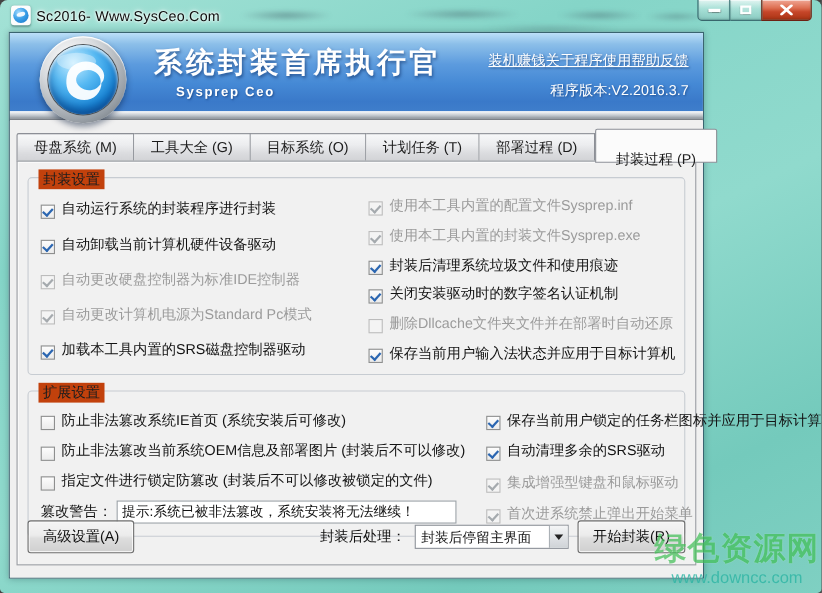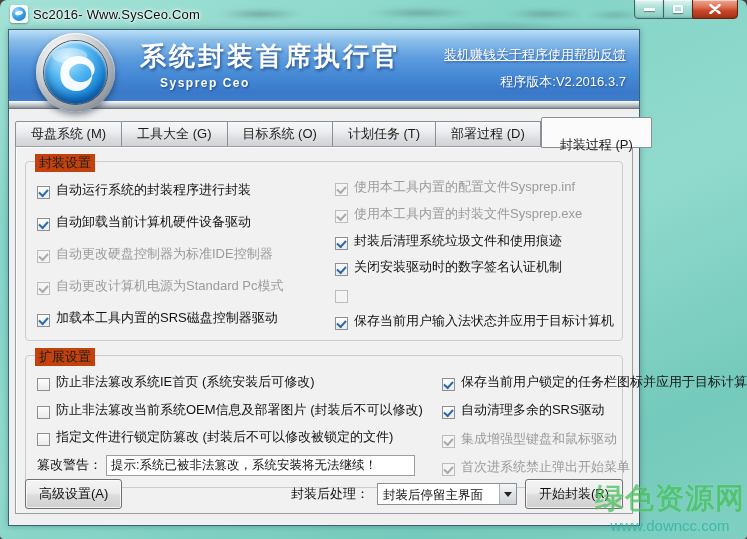--- a/index.html
+++ b/index.html
@@ -107,21 +107,21 @@
   .chk.disabled{ cursor:default; }
   .chk.disabled .box{ border-color:#bcbcbc; background:#f4f4f4; }
   .chk.disabled .box.checked::after{ border-color:#a5aaae; }
   .chk.disabled .lbl{ color:#9b9b9b; }
 
   .warn-row{ display:flex; align-items:center; height:22px; }
   .warn-label{ font-size:13px; color:#131313; flex:none; margin-right:4px; white-space:nowrap; }
   .warn-input{ flex:1; height:21px; border:1px solid #9aa0a5; background:#fff; color:#111;
     font-size:12.5px; padding:0 4px; margin-right:8px; font-family:inherit; }
 
-  .footer{ position:absolute; left:9px; right:9px; bottom:4px; height:36px; display:flex; align-items:flex-end; }
+  .footer{ position:absolute; left:9px; right:9px; bottom:4px; height:36px; display:flex; align-items:flex-start; }
   .btn{ height:30px; border:1px solid #6f6f6f; border-radius:3px; cursor:pointer; color:#0f0f0f;
     background:linear-gradient(#f4f4f4,#ececec 45%,#dddddd 55%,#cfcfcf);
     box-shadow:inset 0 0 0 1px rgba(255,255,255,.75); font-size:13px; padding:0 13px; font-family:inherit;
     white-space:nowrap; }
   .footer-right{ margin-left:auto; display:flex; align-items:center; gap:8px; }
   .post-label{ font-size:13px; color:#0f0f0f; white-space:nowrap; }
   .combo{ display:flex; align-items:stretch; width:140px; height:22px; border:1px solid #8b9097;
     background:#fff; cursor:pointer; }
   .combo-text{ flex:1; font-size:12.5px; color:#111; padding:3px 5px; white-space:nowrap; overflow:hidden; }
   .combo-btn{ width:17px; display:flex; align-items:center; justify-content:center;
@@ -237,20 +237,21 @@
                 <div class="chk">
                   <span class="box checked"></span>
                   <span class="lbl">封装后清理系统垃圾文件和使用痕迹</span>
                 </div>
                 <div class="chk">
                   <span class="box checked"></span>
                   <span class="lbl">关闭安装驱动时的数字签名认证机制</span>
                 </div>
                 <div class="chk disabled">
                   <span class="box"></span>
+                  <span class="lbl">删除Dllcache文件夹文件并在部署时自动还原</span>
                 </div>
                 <div class="chk">
                   <span class="box checked"></span>
                   <span class="lbl">保存当前用户输入法状态并应用于目标计算机</span>
                 </div>
               </div>
           </div>
         </div>
 
         <div class="group" id="group-extend">

